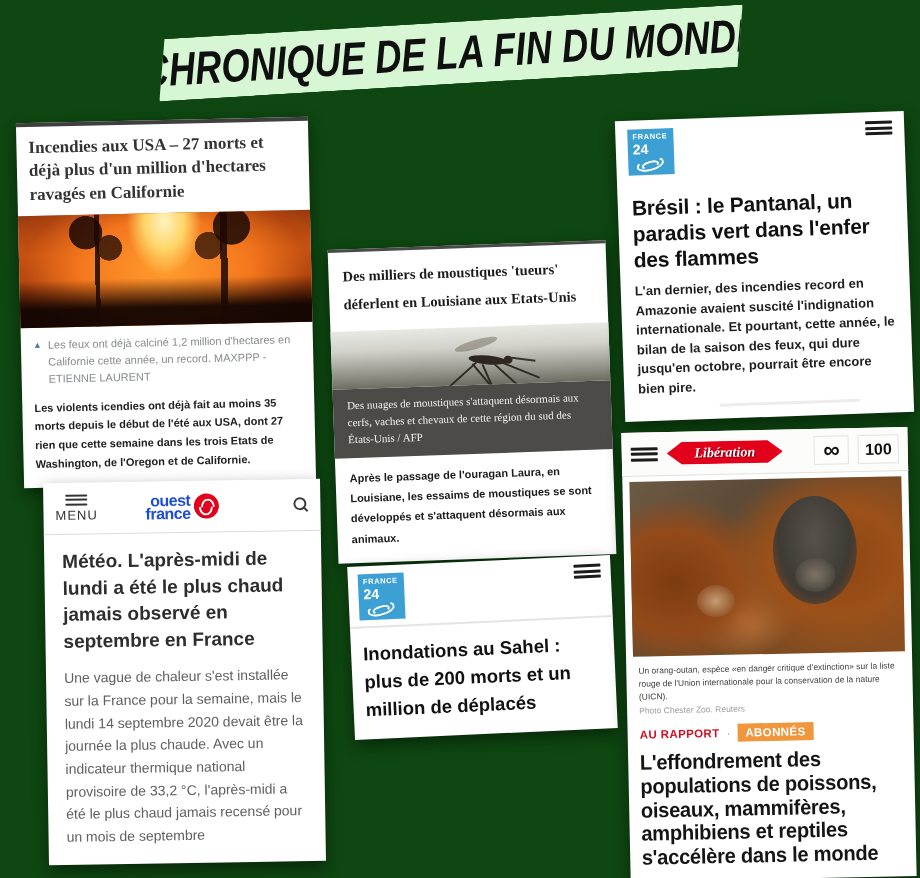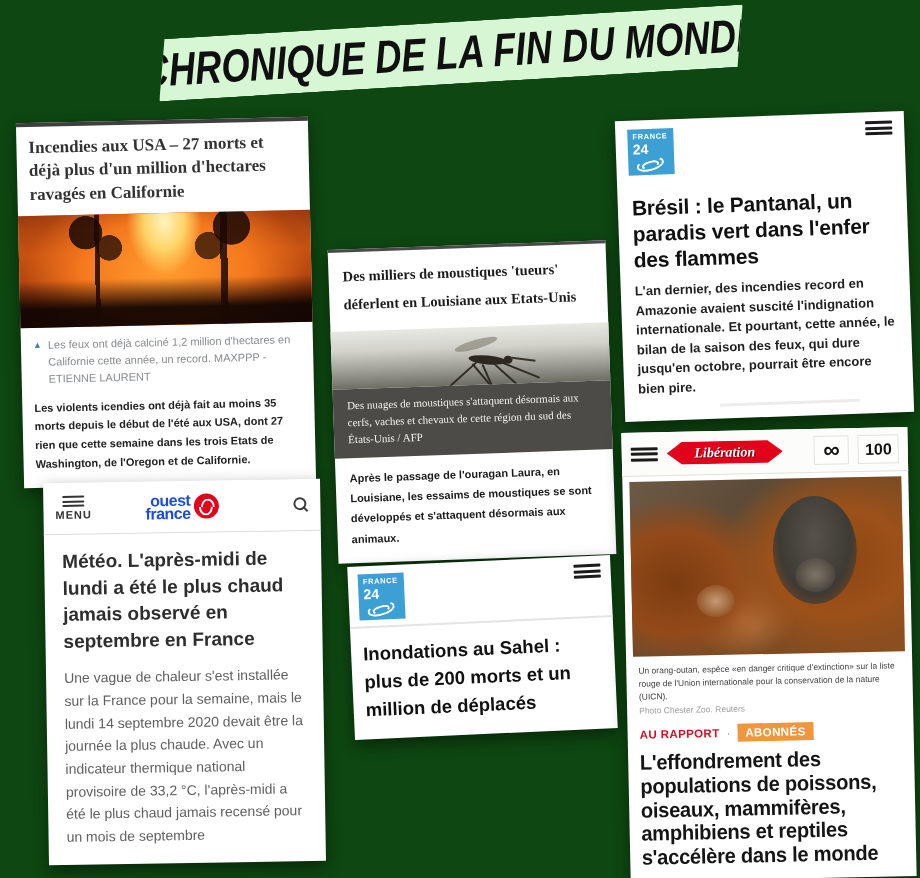--- a/index.html
+++ b/index.html
@@ -77,21 +77,21 @@
   .card3 .body{padding:0 14px 6px;font-weight:700;color:#1f1f1f;font-size:13px;line-height:1.5}
   .card3 .redact{display:inline-block;width:110px;height:12px;background:#fff}
   .card3 .faint{height:3px;background:#ececec;width:140px;margin:2px 0 12px 95px}
 
   
   .card4{left:46px;top:481px;width:277px;transform:rotate(-.9deg)}
   .card4 .hdr{height:52px;border-bottom:1px solid #dcdcdc;display:flex;align-items:center;padding:0 12px;position:relative}
   .menu-block{display:flex;flex-direction:column;align-items:center;gap:2px;cursor:pointer}
   .menu-block .burger{width:22px;height:11px}
   .menu-block .burger i{height:2px;background:#333}
-  .menu-block .lbl{font-size:11px;letter-spacing:1px;color:#333;font-weight:700}
+  .menu-block .lbl{font-size:13px;letter-spacing:1px;color:#333;font-weight:400}
   .of-logo{position:absolute;left:50%;top:50%;transform:translate(-50%,-50%);display:flex;align-items:center;gap:3px;cursor:pointer}
   .of-words{text-align:right;color:#1d4ed8;font-weight:700;font-size:16px;line-height:.82;letter-spacing:-.5px}
   .of-circle{width:25px;height:25px;background:#e2001a;border-radius:50%;position:relative}
   .of-circle::before{content:"";position:absolute;left:7px;top:5px;width:10px;height:7px;
       border:2.5px solid #fff;border-radius:50% 50% 0 0/100% 100% 0 0;border-bottom:none}
   .of-circle::after{content:"";position:absolute;left:7px;top:13px;width:10px;height:7px;
       border:2.5px solid #fff;border-radius:0 0 50% 50%/0 0 100% 100%;border-top:none;transform:translateX(-2px)}
   .search{width:15px;height:15px;position:relative;margin-left:auto;cursor:pointer}
   .search::before{content:"";position:absolute;width:9px;height:9px;border:2px solid #3c3c3c;border-radius:50%;left:0;top:0}
   .search::after{content:"";position:absolute;width:6px;height:2px;background:#3c3c3c;transform:rotate(45deg);left:9px;top:11px}

